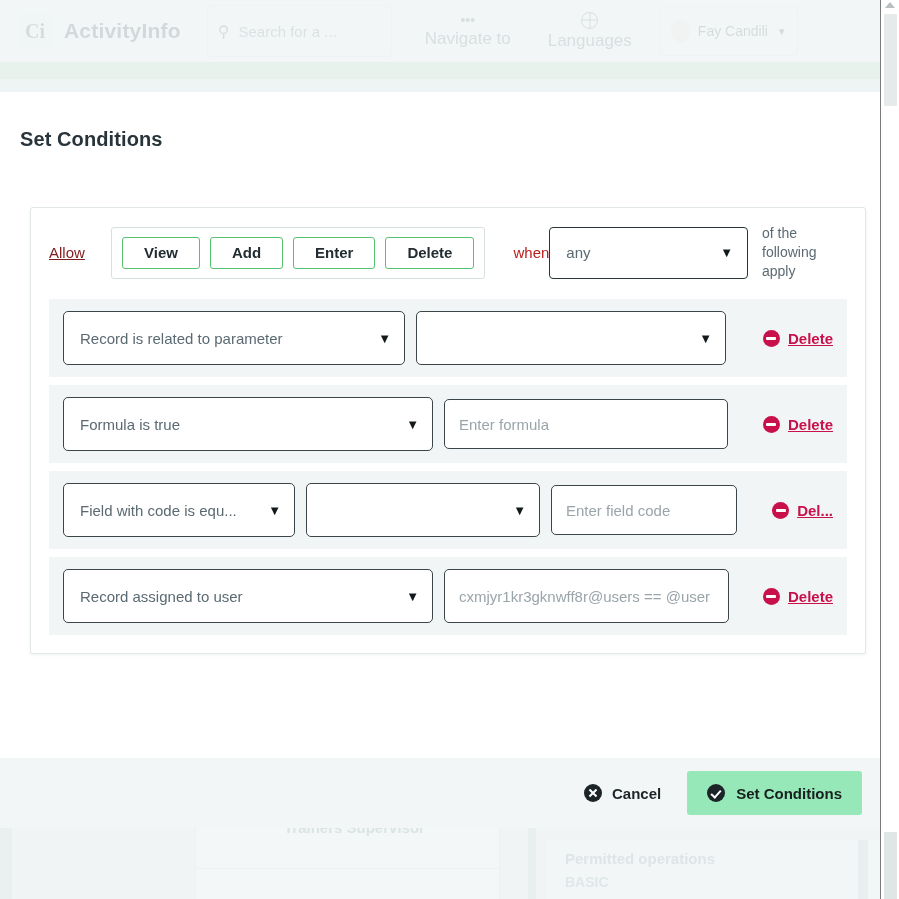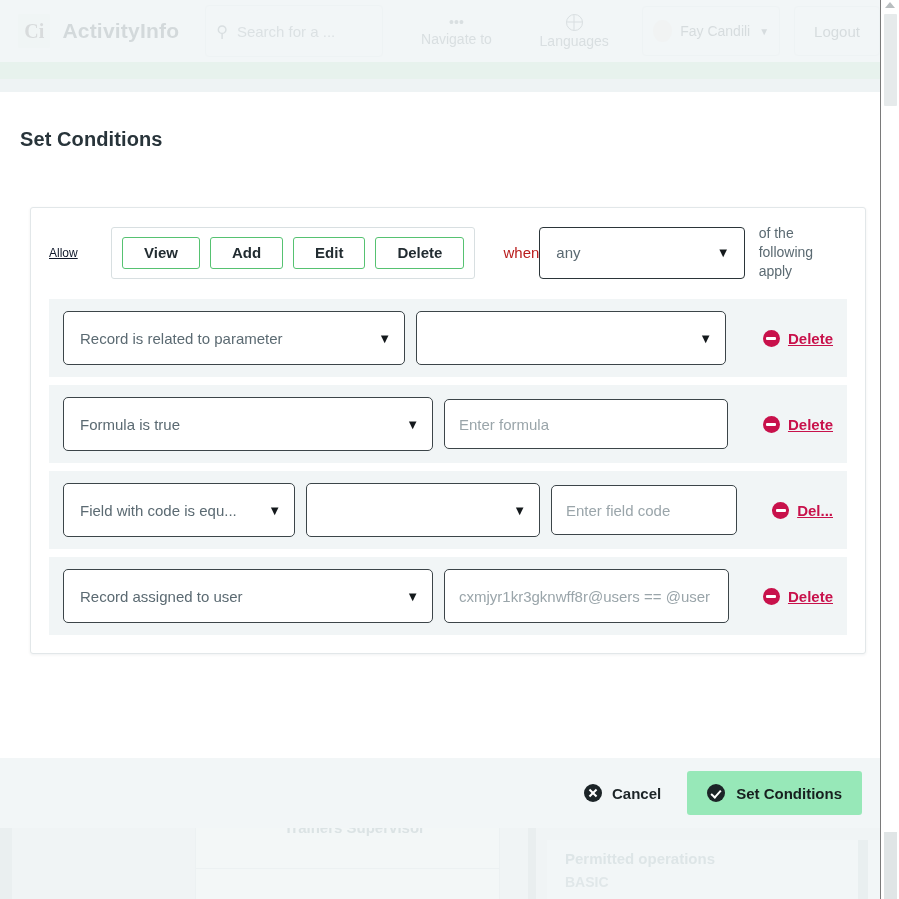--- a/index.html
+++ b/index.html
@@ -40,21 +40,21 @@
     border: 1px solid #dfe7e9; border-radius: 4px;
     display: flex; align-items: center; padding: 0 10px; gap: 9px;
   }
   .search-glyph { font-size: 16px; color: #5a6a72; }
   .search-ph { font-size: 15px; color: #6b7a82; white-space: nowrap; }
   .appbar-tool {
     margin-left: 30px; width: 92px;
     display: flex; flex-direction: column; align-items: center; gap: 2px;
   }
   .appbar-tool .glyph { font-size: 14px; color: #5a6a72; line-height: 13px; }
-  .appbar-tool .lbl { font-size: 14px; color: #5a6a72; }
+  .appbar-tool .lbl { font-size: 17px; color: #5a6a72; }
   .globe {
     width: 17px; height: 17px; border: 1.4px solid #5a6a72; border-radius: 50%;
     position: relative;
   }
   .globe:before, .globe:after {
     content:""; position:absolute; border:1.2px solid #5a6a72;
   }
   .globe:before { left:50%; top:-1px; bottom:-1px; width:0; transform:translateX(-50%); border-width:0 0 0 1.2px; }
   .globe:after  { top:50%; left:-1px; right:-1px; height:0; transform:translateY(-50%); border-width:1.2px 0 0 0; }
   .user-chip {
@@ -128,21 +128,21 @@
     position: absolute; left: 30px; top: 115px; right: 14px;
     background: #ffffff;
     border: 1px solid #e2e7e9;
     border-radius: 3px;
     box-shadow: 0 1px 3px rgba(40,60,70,.07);
     padding: 16px 18px 18px 18px;
   }
 
   
   .allow-row { display: flex; align-items: center; }
-  .allow-label { font-size: 12px; color: #0f172a; width: 62px; flex: none; text-decoration: underline; }
+  .allow-label { font-size: 15px; color: #7f1d1d; width: 62px; flex: none; text-decoration: underline; }
   .ops-group {
     border: 1px solid #d8dfe1; border-radius: 3px;
     padding: 9px 10px; display: flex; gap: 10px;
   }
   .op-btn {
     background: #fff; border: 1px solid #56c271; border-radius: 3px;
     padding: 6px 21px; font-size: 15px; font-weight: 700; color: #222c31;
     font-family: "Liberation Sans", sans-serif; cursor: pointer;
     line-height: 18px;
   }
@@ -323,21 +323,20 @@
       <span class="globe"></span>
       <span class="lbl">Languages</span>
     </div>
 
     <div class="user-chip">
       <span class="avatar"></span>
       <span class="user-name">Fay Candili...</span>
       <span class="caret-sm">▼</span>
     </div>
 
-    <div class="logout-chip">Logout</div>
   </div>
 
   <div class="green-strip"></div>
   <div class="pale-strip"></div>
 
   <div class="bg-bottom">
     <div class="bg-col-a"></div>
     <div class="bg-panel-left">
       <div class="ttl">Trainers Supervisor</div>
       <div class="divider"></div>
@@ -356,21 +355,21 @@
   <div class="modal-title">Set Conditions</div>
 
   <div class="condition-card">
 
     <div class="allow-row">
       <span class="allow-label">Allow</span>
 
       <div class="ops-group">
         <button class="op-btn">View</button>
         <button class="op-btn">Add</button>
-        <button class="op-btn">Edit</button>
+        <button class="op-btn">Enter</button>
         <button class="op-btn">Delete</button>
       </div>
 
       <span class="when-label">when</span>
 
       <div class="any-select">
         <span>any</span>
         <span class="caret">▼</span>
       </div>
 

